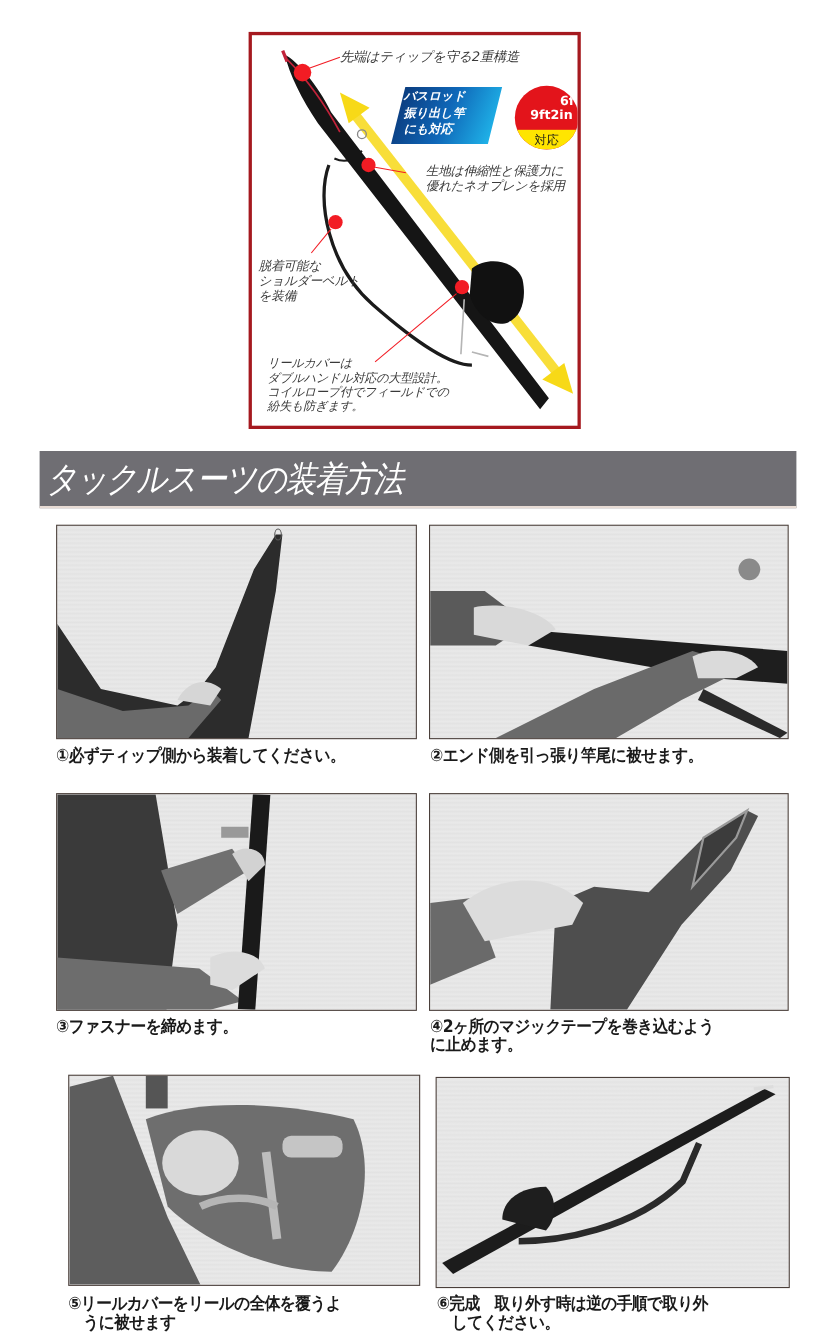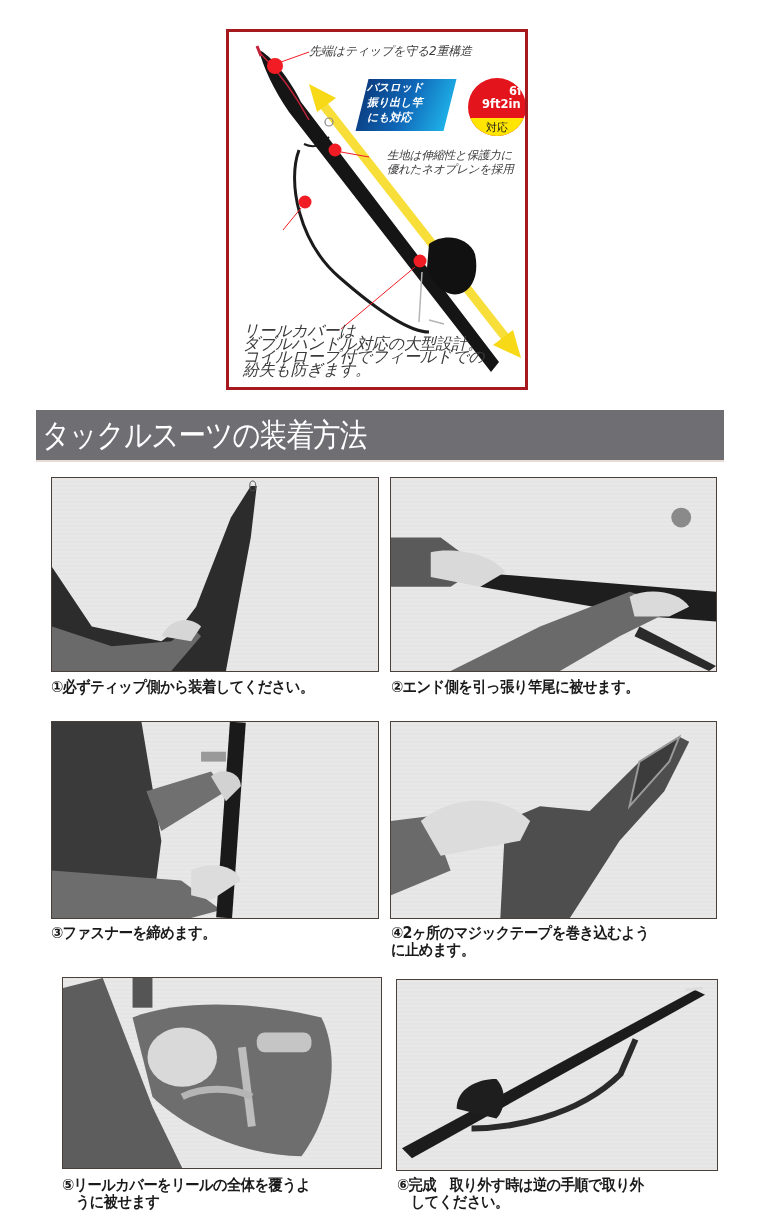--- a/index.html
+++ b/index.html
@@ -24,21 +24,21 @@
   .badge-round .yellow { position:absolute; left:0; bottom:0; width:100%; height:18px; background:#ffe500; }
   .badge-round .line1, .badge-round .line2 { position:absolute; color:#ffffff; font-weight:bold;
     font-size:11.5px; line-height:12px; white-space:nowrap; }
   .badge-round .line1 { left:5px; top:7px;padding-left:36px; }
   .badge-round .line2 { left:14px; top:20px;text-align:center; }
   .badge-round .line3 { position:absolute; left:0; width:100%; bottom:2px; text-align:center;
     color:#1a1a1a; font-weight:normal; font-size:11px; line-height:13px; }
 
   
   #section-header { left:36px; top:410px; width:688px; height:50px; background:#6f6e73;
-    border-bottom:2px solid #e8dcd5; }
+    border-bottom:2px solid #e8dcd5;font-style:italic; }
   #section-title { position:absolute; left:6px; top:5px; color:#ffffff; font-size:32px;
     line-height:40px; letter-spacing:-1px; transform:scaleX(0.86); transform-origin:left center;
     white-space:nowrap; }
 
   
   .photo { position:absolute; border:1.5px solid #4a3f3a; box-sizing:border-box; overflow:hidden;
     background:repeating-linear-gradient(180deg,#e4e4e4 0px,#e9e9e9 2px,#e2e2e2 4px); }
   .photo svg { position:absolute; left:0; top:0; width:100%; height:100%; }
   .caption { position:absolute; font-weight:bold; color:#1a1a1a; font-size:15.5px;
     line-height:17px; white-space:pre; letter-spacing:-0.6px; transform:scaleX(0.92);
@@ -76,21 +76,24 @@
       <circle cx="76" cy="170" r="6.5" fill="#f21c24"></circle>
       <line x1="72" y1="176" x2="54" y2="198" stroke="#f21c24" stroke-width="1"></line>
       <circle cx="191" cy="229" r="6.5" fill="#f21c24"></circle>
       <line x1="186" y1="235" x2="112" y2="297" stroke="#f21c24" stroke-width="1"></line>
     </g>
   </svg>
 
   <div class="callout" style="left:80px; top:12px; font-size:12px;">先端はティップを守る2重構造</div>
   <div class="callout" style="left:138px; top:116px;margin-left:20px;">生地は伸縮性と保護力に
 優れたネオプレンを採用</div>
-  <div class="callout" style="left:14px; top:292px; font-size:16px; line-height:13px;">リールカバーは
+  <div class="callout" style="left:6px; top:202px;">脱着可能な
+ショルダーベルト
+を装備</div>
+  <div class="callout" style="left:14px; top:292px; font-size:11px; line-height:13px;">リールカバーは
 ダブルハンドル対応の大型設計。
 コイルロープ付でフィールドでの
 紛失も防ぎます。</div>
 
   <div class="badge-blue"></div>
   <div class="badge-blue-text">バスロッド
 振り出し竿
 にも対応</div>
 
   <div class="badge-round">

